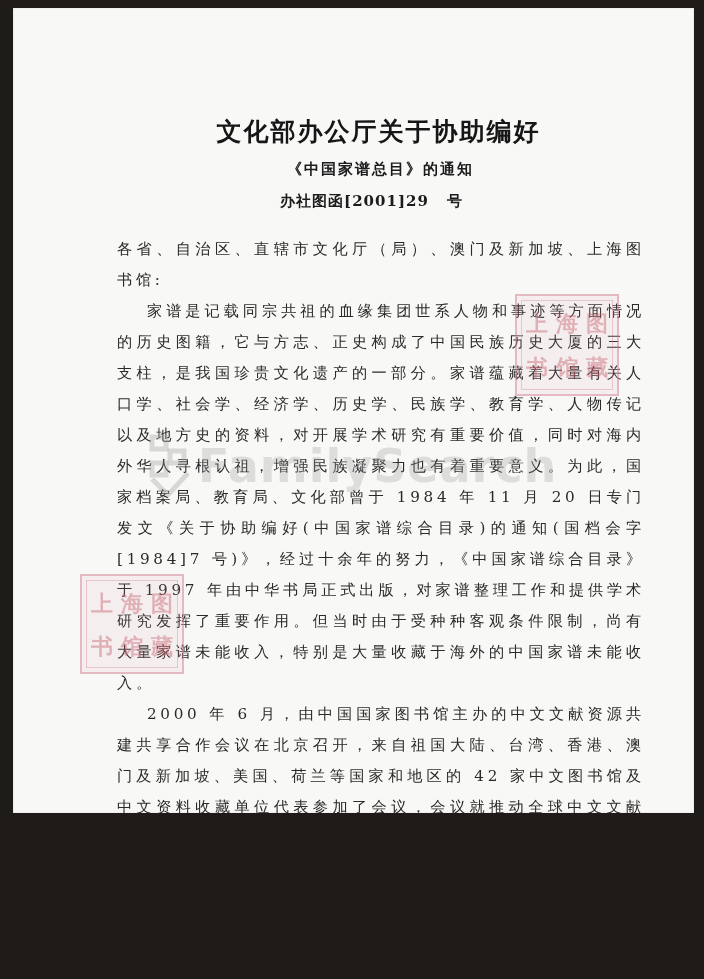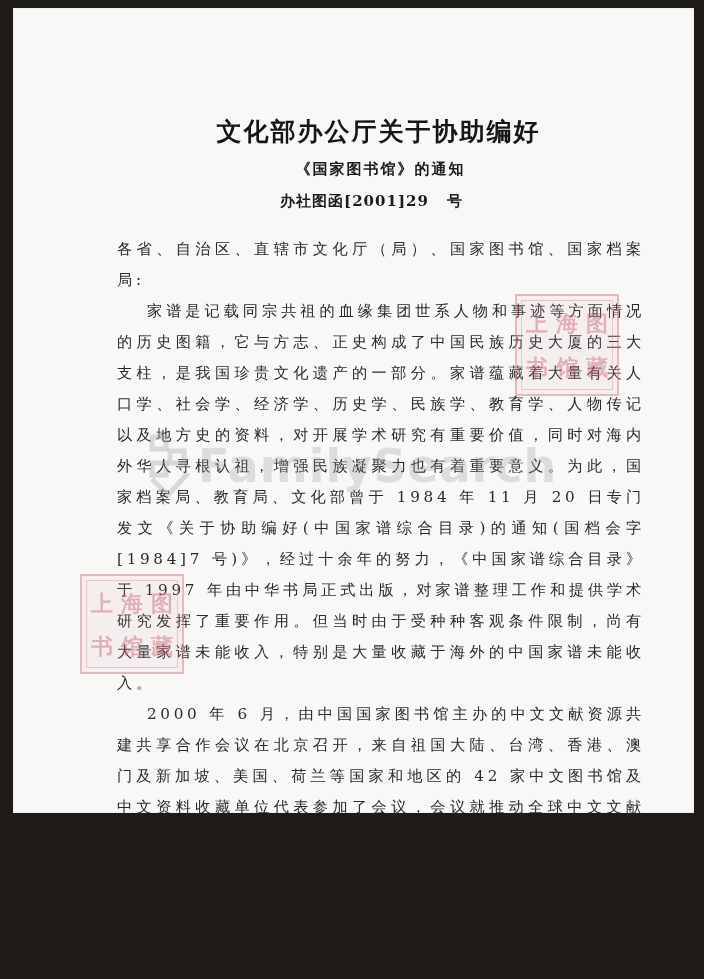--- a/index.html
+++ b/index.html
@@ -70,27 +70,27 @@
       font-family: "DejaVu Sans", "Liberation Sans", sans-serif;
       font-size: 46px; font-weight: bold; letter-spacing: 1px;
     }
   </style>
 </head>
 <body>
 
 <div class="page">
 
   <div class="title">文化部办公厅关于协助编好</div>
-  <div class="subtitle">《国家图书馆》的通知</div>
+  <div class="subtitle">《中国家谱总目》的通知</div>
   <div class="docno">
     <span>办社图函[2001]29</span><span class="hao">号</span>
   </div>
 
   <div class="body-text">
-    <p>各省、自治区、直辖市文化厅（局）、国家图书馆、国家档案局:</p>
+    <p>各省、自治区、直辖市文化厅（局）、澳门及新加坡、上海图书馆:</p>
     <p class="indent">家谱是记载同宗共祖的血缘集团世系人物和事迹等方面情况的历史图籍，它与方志、正史构成了中国民族历史大厦的三大支柱，是我国珍贵文化遗产的一部分。家谱蕴藏着大量有关人口学、社会学、经济学、历史学、民族学、教育学、人物传记以及地方史的资料，对开展学术研究有重要价值，同时对海内外华人寻根认祖，增强民族凝聚力也有着重要意义。为此，国家档案局、教育局、文化部曾于 1984 年 11 月 20 日专门发文《关于协助编好(中国家谱综合目录)的通知(国档会字 [1984]7 号)》，经过十余年的努力，《中国家谱综合目录》于 1997 年由中华书局正式出版，对家谱整理工作和提供学术研究发挥了重要作用。但当时由于受种种客观条件限制，尚有大量家谱未能收入，特别是大量收藏于海外的中国家谱未能收入。</p>
     <p class="indent">2000 年 6 月，由中国国家图书馆主办的中文文献资源共建共享合作会议在北京召开，来自祖国大陆、台湾、香港、澳门及新加坡、美国、荷兰等国家和地区的 42 家中文图书馆及中文资料收藏单位代表参加了会议，会议就推动全球中文文献资源共建共享问题进行了研究与协调，并决定由上海图书馆主持编纂《中国家谱总目》。这是《中国家谱综合目录》编撰工作的继续与发展，它将大量增加收藏于海外的中国家谱，同时扩大收录范围并增加著录项目。《中国家谱总目》是中国家谱资源开</p>
   </div>
 
   <div class="stamp stamp-right">
     <div class="inner">
       <span>上</span>
       <span>海</span>
       <span>图</span>
       <span>书</span>

